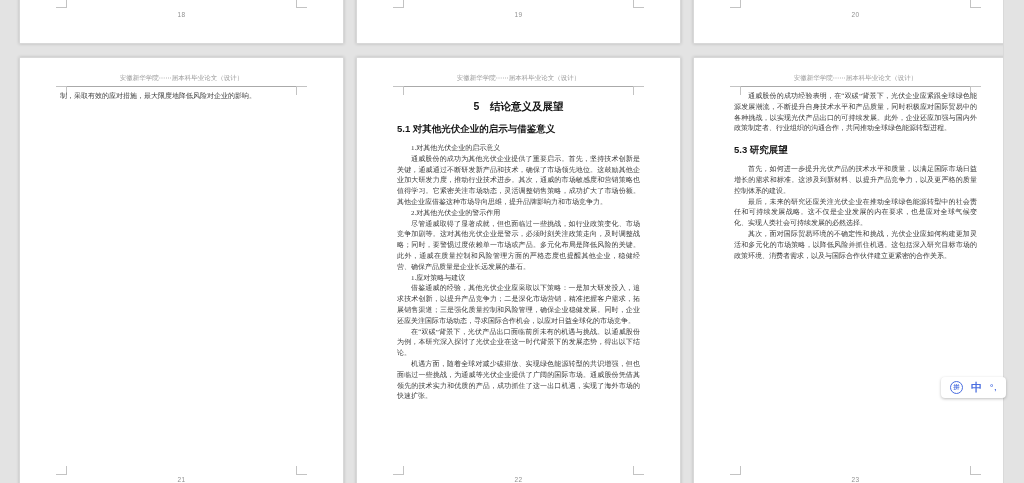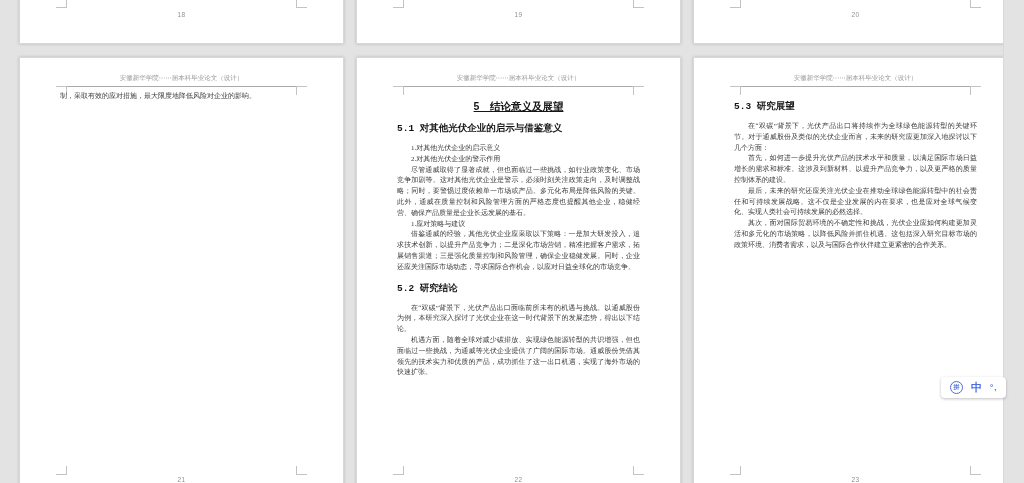--- a/index.html
+++ b/index.html
@@ -48,24 +48,23 @@
   .page-body{
     position:absolute;top:33px;left:40px;right:40px;
     font-family:"Liberation Serif",serif;
     font-size:7px;line-height:10.8px;color:#3a3a3a;
   }
   .blk{margin:0;}
   .blk.h1{
     font-family:"Liberation Sans",sans-serif;font-weight:bold;
     font-size:10.5px;line-height:14px;text-align:center;color:#151515;
     margin:8px 0 10px;
-    text-decoration:underline;
   }
   .blk.h2{
-    font-family:Liberation Mono, monospace;font-weight:bold;
+    font-family:Liberation Sans, sans-serif;font-weight:bold;
     font-size:9.5px;line-height:12px;color:#151515;
     margin:10px 0 8px;
   }
   .blk.sub{text-indent:14px;}
   .blk.p{text-indent:14px;text-align:justify;}
   .blk.pcont{text-align:justify;}
 
   
   .scroll-gutter{
     position:absolute;right:0;top:0;width:20px;height:483px;
@@ -116,47 +115,47 @@
     <div class="page-number">19</div>
   </div>
   <div class="sheet sheet-main">
     <div class="page-header">安徽新华学院⋯⋯届本科毕业论文（设计）</div>
     <span class="mark m-tl m-top"></span>
     <span class="mark m-tr m-top"></span>
     <div class="page-body">
         <div class="blk h1">5　结论意义及展望</div>
         <div class="blk h2">5.1 对其他光伏企业的启示与借鉴意义</div>
         <div class="blk sub">1.对其他光伏企业的启示意义</div>
+        <div class="blk p">通威股份的成功为其他光伏企业提供了重要启示。首先，坚持技术创新是关键，通威通过不断研发新产品和技术，确保了市场领先地位。这鼓励其他企业加大研发力度，推动行业技术进步。其次，通威的市场敏感度和营销策略也值得学习。它紧密关注市场动态，灵活调整销售策略，成功扩大了市场份额。其他企业应借鉴这种市场导向思维，提升品牌影响力和市场竞争力。</div>
         <div class="blk sub">2.对其他光伏企业的警示作用</div>
         <div class="blk p">尽管通威取得了显著成就，但也面临过一些挑战，如行业政策变化、市场竞争加剧等。这对其他光伏企业是警示，必须时刻关注政策走向，及时调整战略；同时，要警惕过度依赖单一市场或产品。多元化布局是降低风险的关键。此外，通威在质量控制和风险管理方面的严格态度也提醒其他企业，稳健经营、确保产品质量是企业长远发展的基石。</div>
         <div class="blk sub">1.应对策略与建议</div>
         <div class="blk p">借鉴通威的经验，其他光伏企业应采取以下策略：一是加大研发投入，追求技术创新，以提升产品竞争力；二是深化市场营销，精准把握客户需求，拓展销售渠道；三是强化质量控制和风险管理，确保企业稳健发展。同时，企业还应关注国际市场动态，寻求国际合作机会，以应对日益全球化的市场竞争。</div>
-        <div class="blk h2">5.2 研究结论</div>
         <div class="blk p">在“双碳”背景下，光伏产品出口面临前所未有的机遇与挑战。以通威股份为例，本研究深入探讨了光伏企业在这一时代背景下的发展态势，得出以下结论。</div>
         <div class="blk p">机遇方面，随着全球对减少碳排放、实现绿色能源转型的共识增强，但也面临过一些挑战，为通威等光伏企业提供了广阔的国际市场。通威股份凭借其领先的技术实力和优质的产品，成功抓住了这一出口机遇，实现了海外市场的快速扩张。</div>
       </div>
     <span class="mark m-bl m-bot"></span>
     <span class="mark m-br m-bot"></span>
     <div class="page-number">22</div>
   </div>
 </div>
 
 <div class="col col-2">
   <div class="sheet sheet-top">
     <span class="mark m-bl m-bot"></span>
     <span class="mark m-br m-bot"></span>
     <div class="page-number">20</div>
   </div>
   <div class="sheet sheet-main">
     <div class="page-header">安徽新华学院⋯⋯届本科毕业论文（设计）</div>
     <span class="mark m-tl m-top"></span>
     <span class="mark m-tr m-top"></span>
     <div class="page-body">
+        <div class="blk p">通威股份的成功经验表明，在“双碳”背景下，光伏企业应紧跟全球绿色能源发展潮流，不断提升自身技术水平和产品质量，同时积极应对国际贸易中的各种挑战，以实现光伏产品出口的可持续发展。此外，企业还应加强与国内外政策制定者、行业组织的沟通合作，共同推动全球绿色能源转型进程。</div>
         <div class="blk h2">5.3 研究展望</div>
-        <div class="blk p">在“双碳”背景下，光伏产品出口将持续作为全球绿色能源转型的关键环节。对于通威股份及类似的光伏企业而言，未来的研究应更加深入地探讨以下几个方面：</div>
         <div class="blk p">首先，如何进一步提升光伏产品的技术水平和质量，以满足国际市场日益增长的需求和标准。这涉及到新材料、以提升产品竞争力，以及更严格的质量控制体系的建设。</div>
         <div class="blk p">最后，未来的研究还应关注光伏企业在推动全球绿色能源转型中的社会责任和可持续发展战略。这不仅是企业发展的内在要求，也是应对全球气候变化、实现人类社会可持续发展的必然选择。</div>
         <div class="blk p">其次，面对国际贸易环境的不确定性和挑战，光伏企业应如何构建更加灵活和多元化的市场策略，以降低风险并抓住机遇。这包括深入研究目标市场的政策环境、消费者需求，以及与国际合作伙伴建立更紧密的合作关系。</div>
       </div>
     <span class="mark m-bl m-bot"></span>
     <span class="mark m-br m-bot"></span>
     <div class="page-number">23</div>
   </div>
 </div>
 

